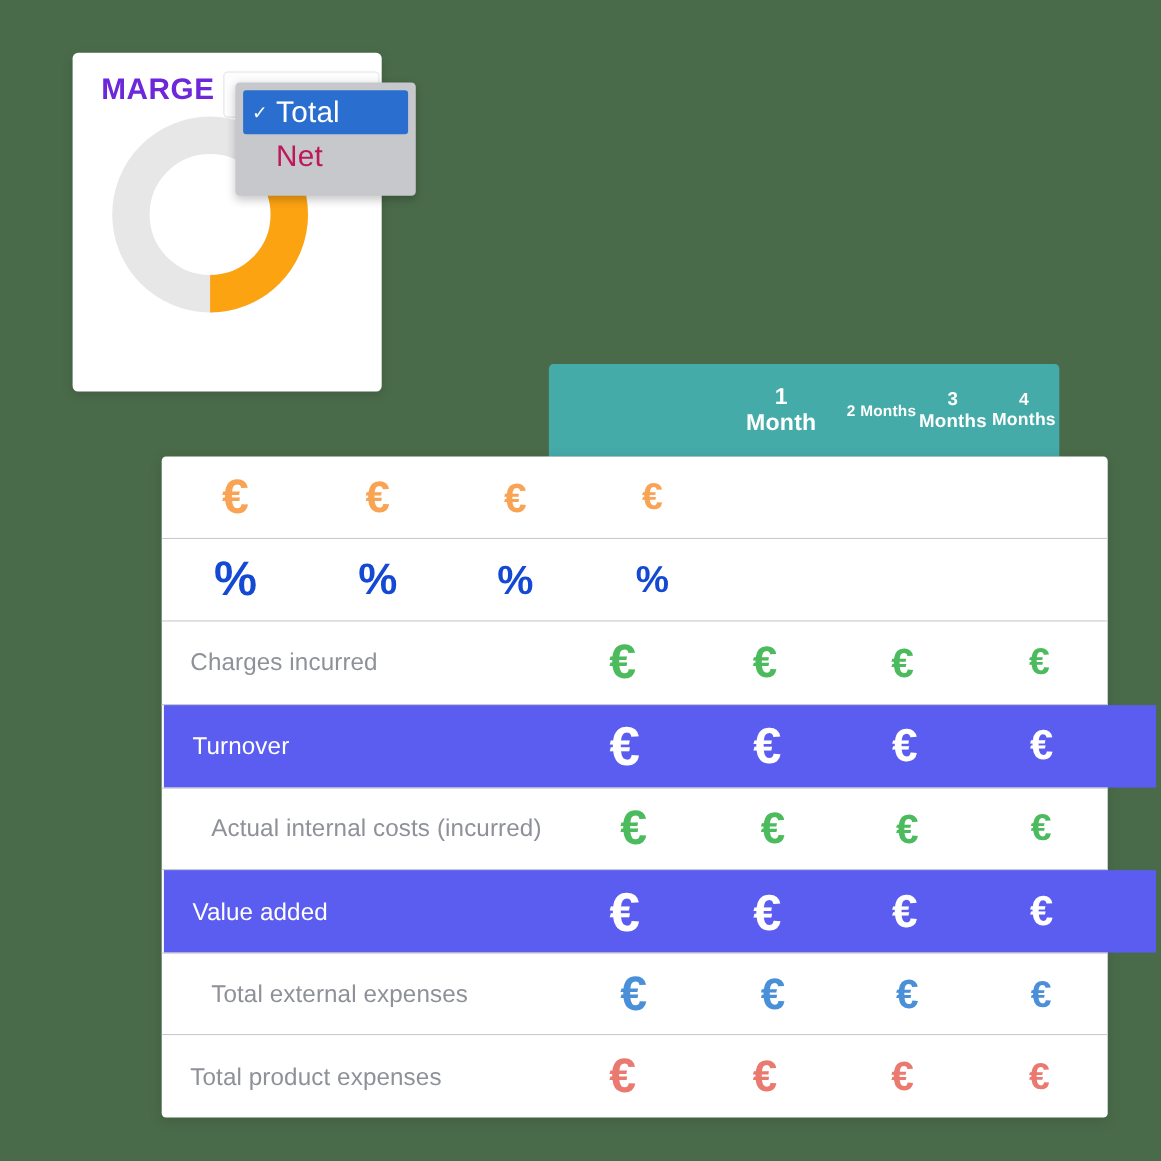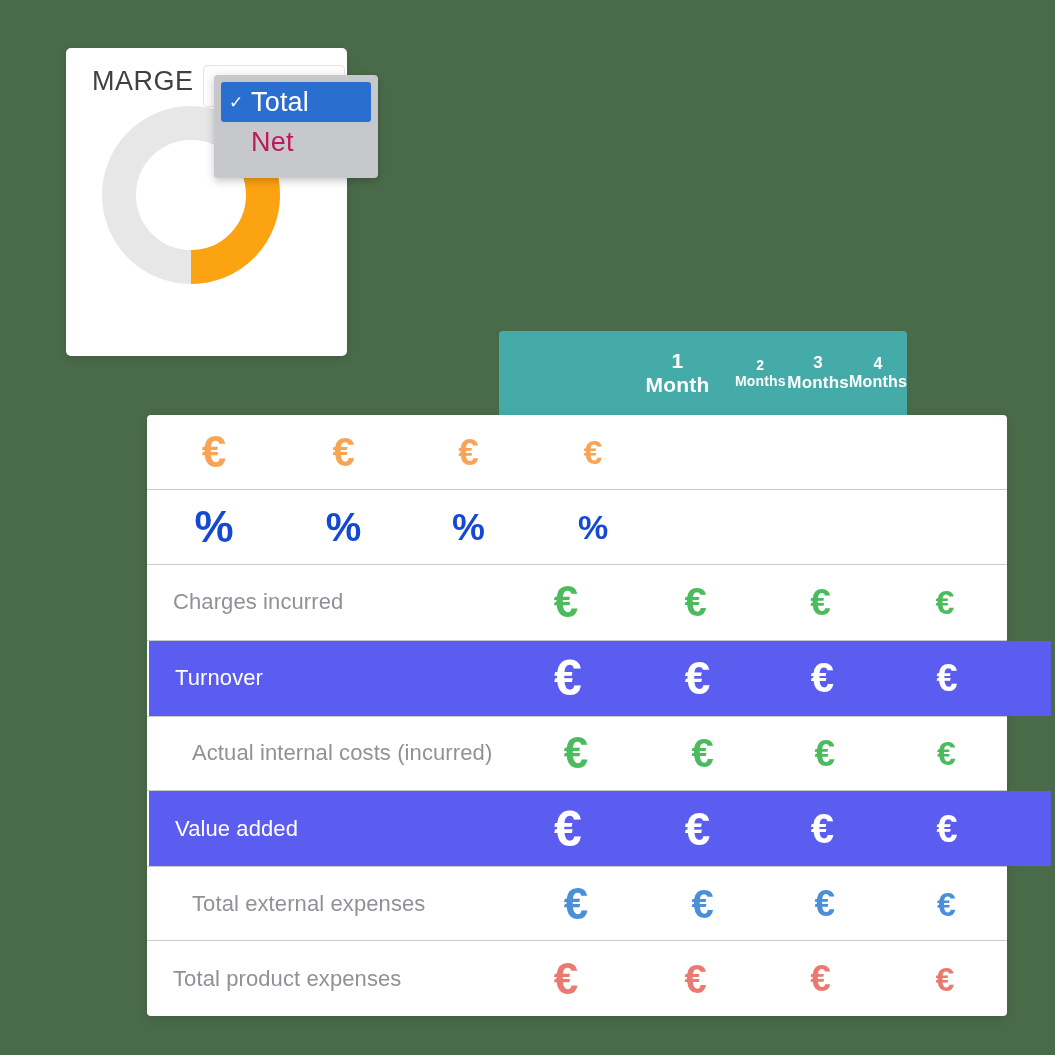--- a/index.html
+++ b/index.html
@@ -23,23 +23,23 @@
     width: 281px; height: 308px;
     background: #ffffff;
     border-radius: 5px;
     box-shadow: 0 3px 10px rgba(0,0,0,0.13);
     overflow: hidden;
   }
   #marge-title {
     position: absolute;
     left: 26px; top: 18px;
     font-size: 27px;
-    font-weight: normal;
+    font-weight: bold;
     letter-spacing: 0.5px;
-    color: #404040;
+    color: #6d28d9;
   }
   #marge-select {
     position: absolute;
     left: 137px; top: 17px;
     width: 142px; height: 42px;
     background: #fdfdfd;
     border: 1px solid #e4e4e6;
     border-radius: 4px;
   }
 
@@ -80,21 +80,21 @@
     font-size: 17px;
     line-height: 1;
     color: #ffffff;
   }
   .dd-check.hidden { visibility: hidden; }
 
   
   #table-header {
     position: absolute;
     left: 499px; top: 331px;
-    width: 408px; height: 84px;
+    width: 464px; height: 84px;
     background: #45aba8;
     border-radius: 4px 4px 0 0;
     display: flex;
     align-items: center;
   }
   .th {
     color: #ffffff;
     font-weight: bold;
     text-align: center;
     letter-spacing: 0.2px;

